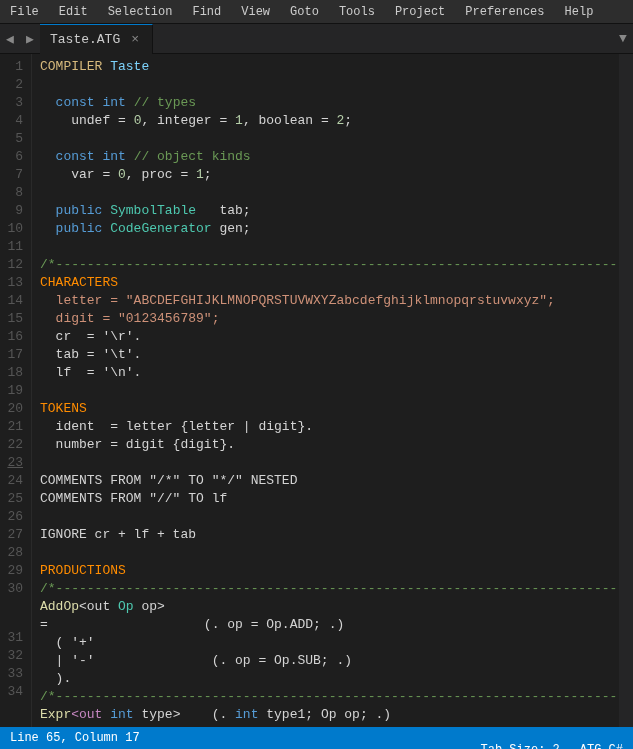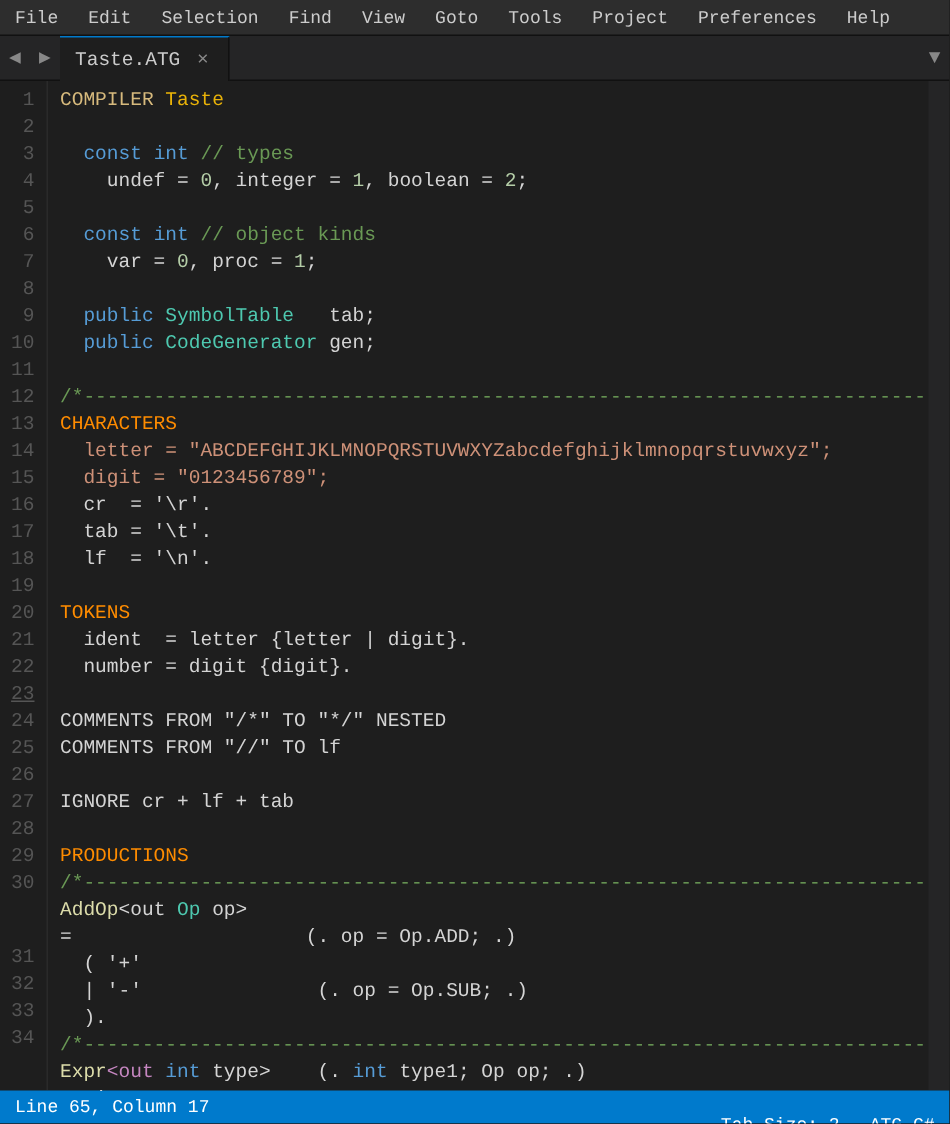--- a/index.html
+++ b/index.html
@@ -117,21 +117,21 @@
       white-space: pre;
       min-height: 18px;
     }
 
     
     .kw { color: #569cd6; } 
     .kw2 { color: #c586c0; } 
     .type { color: #4ec9b0; } 
     .comment { color: #6a9955; }
     .string { color: #ce9178; }
-    .ident-color { color: #eab308; }
+    .ident-color { color: #7dd3fc; }
     .num { color: #b5cea8; }
     .bright { color: #dcdcaa; }
     .compiler-kw { color: #d7ba7d; }
     .tok-section { color: #ff8c00; }
 
     
     #statusbar {
       background: #007acc;
       color: #fff;
       display: flex;

